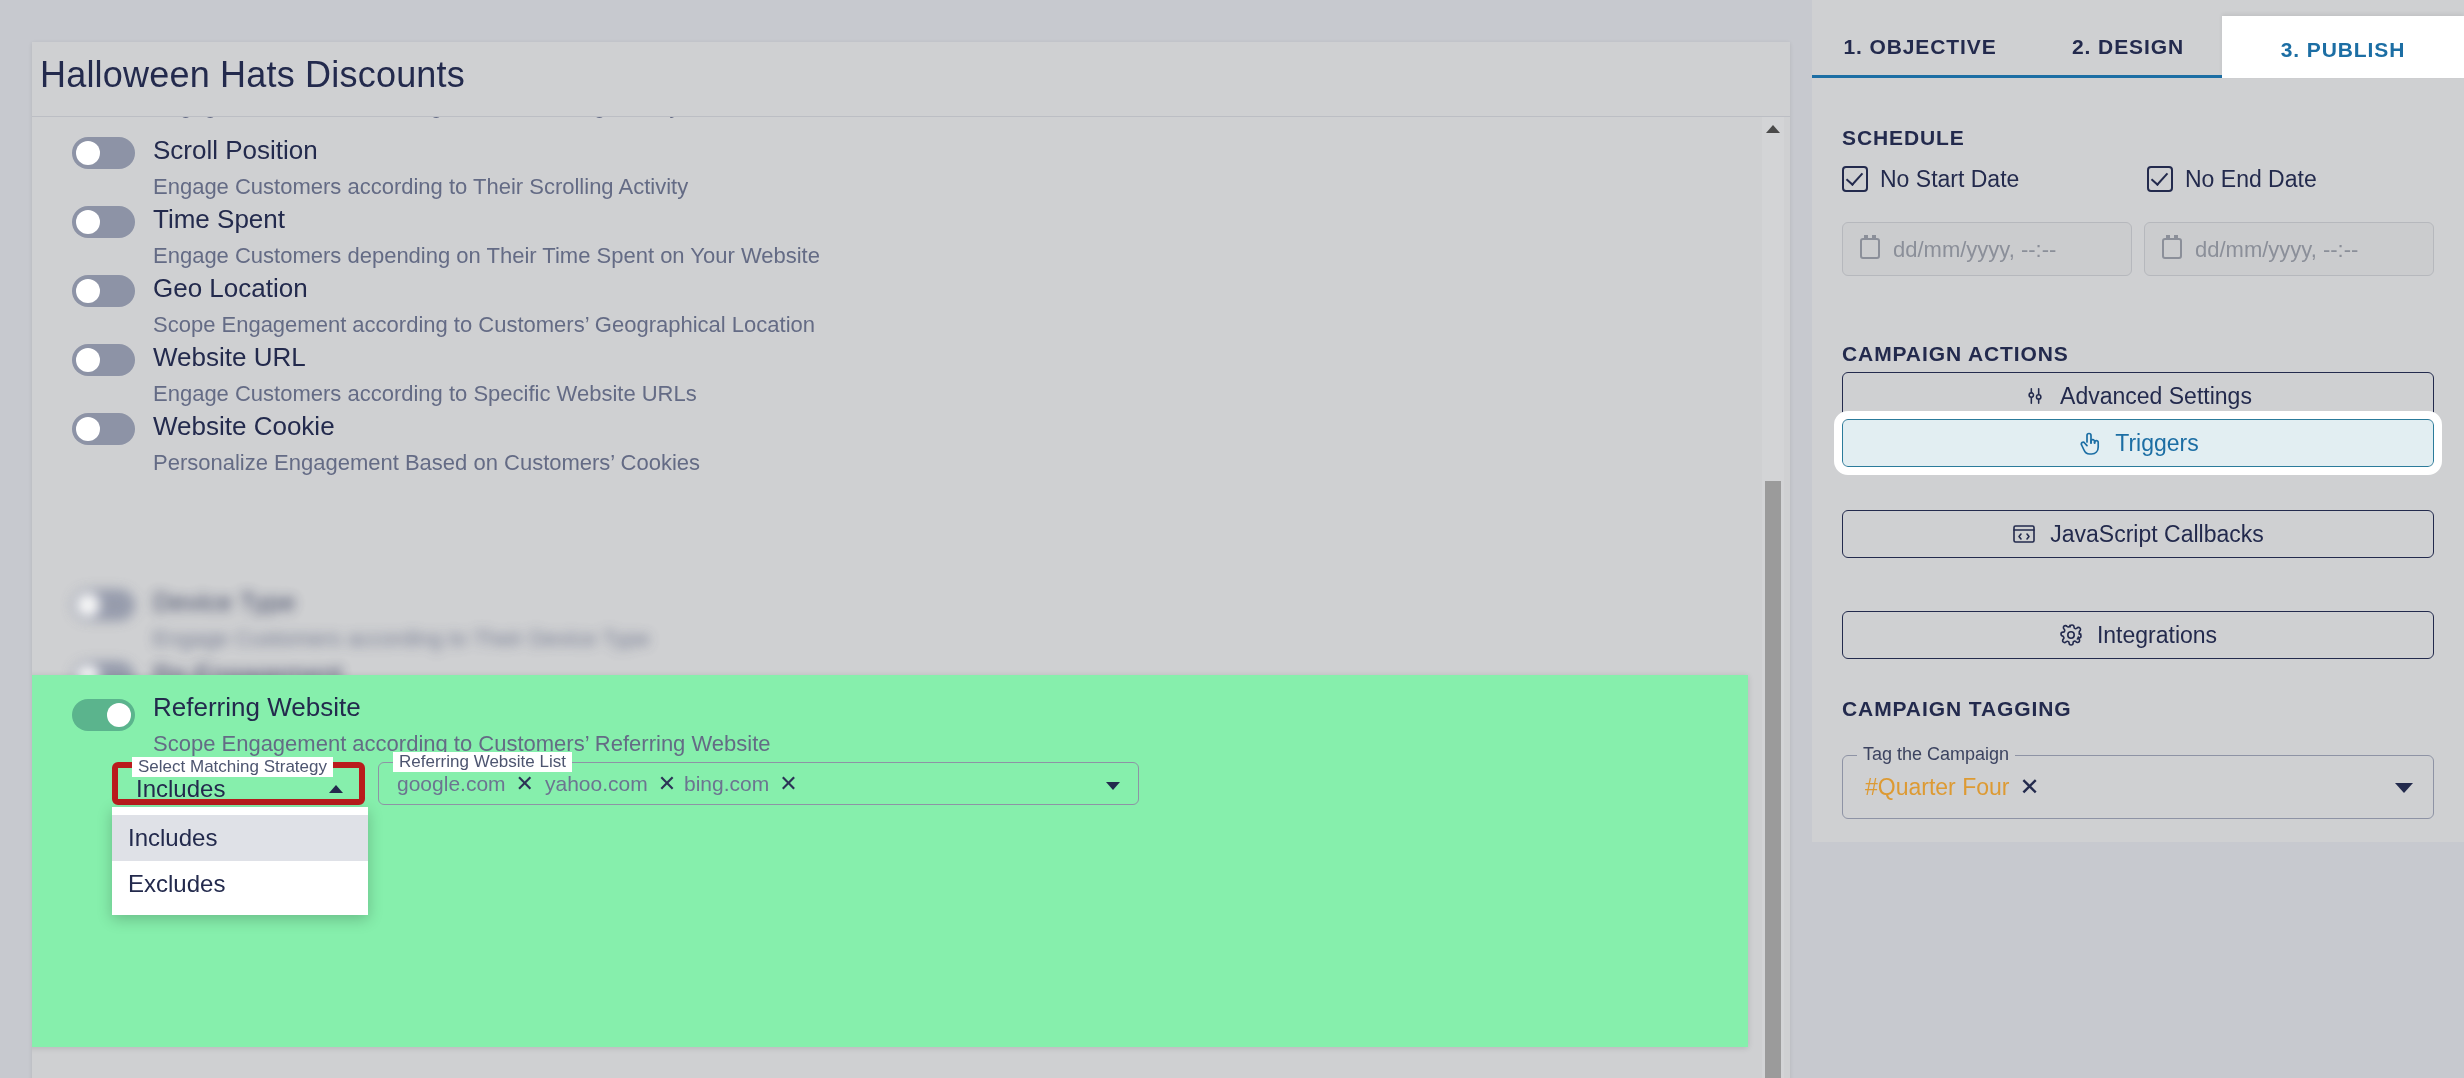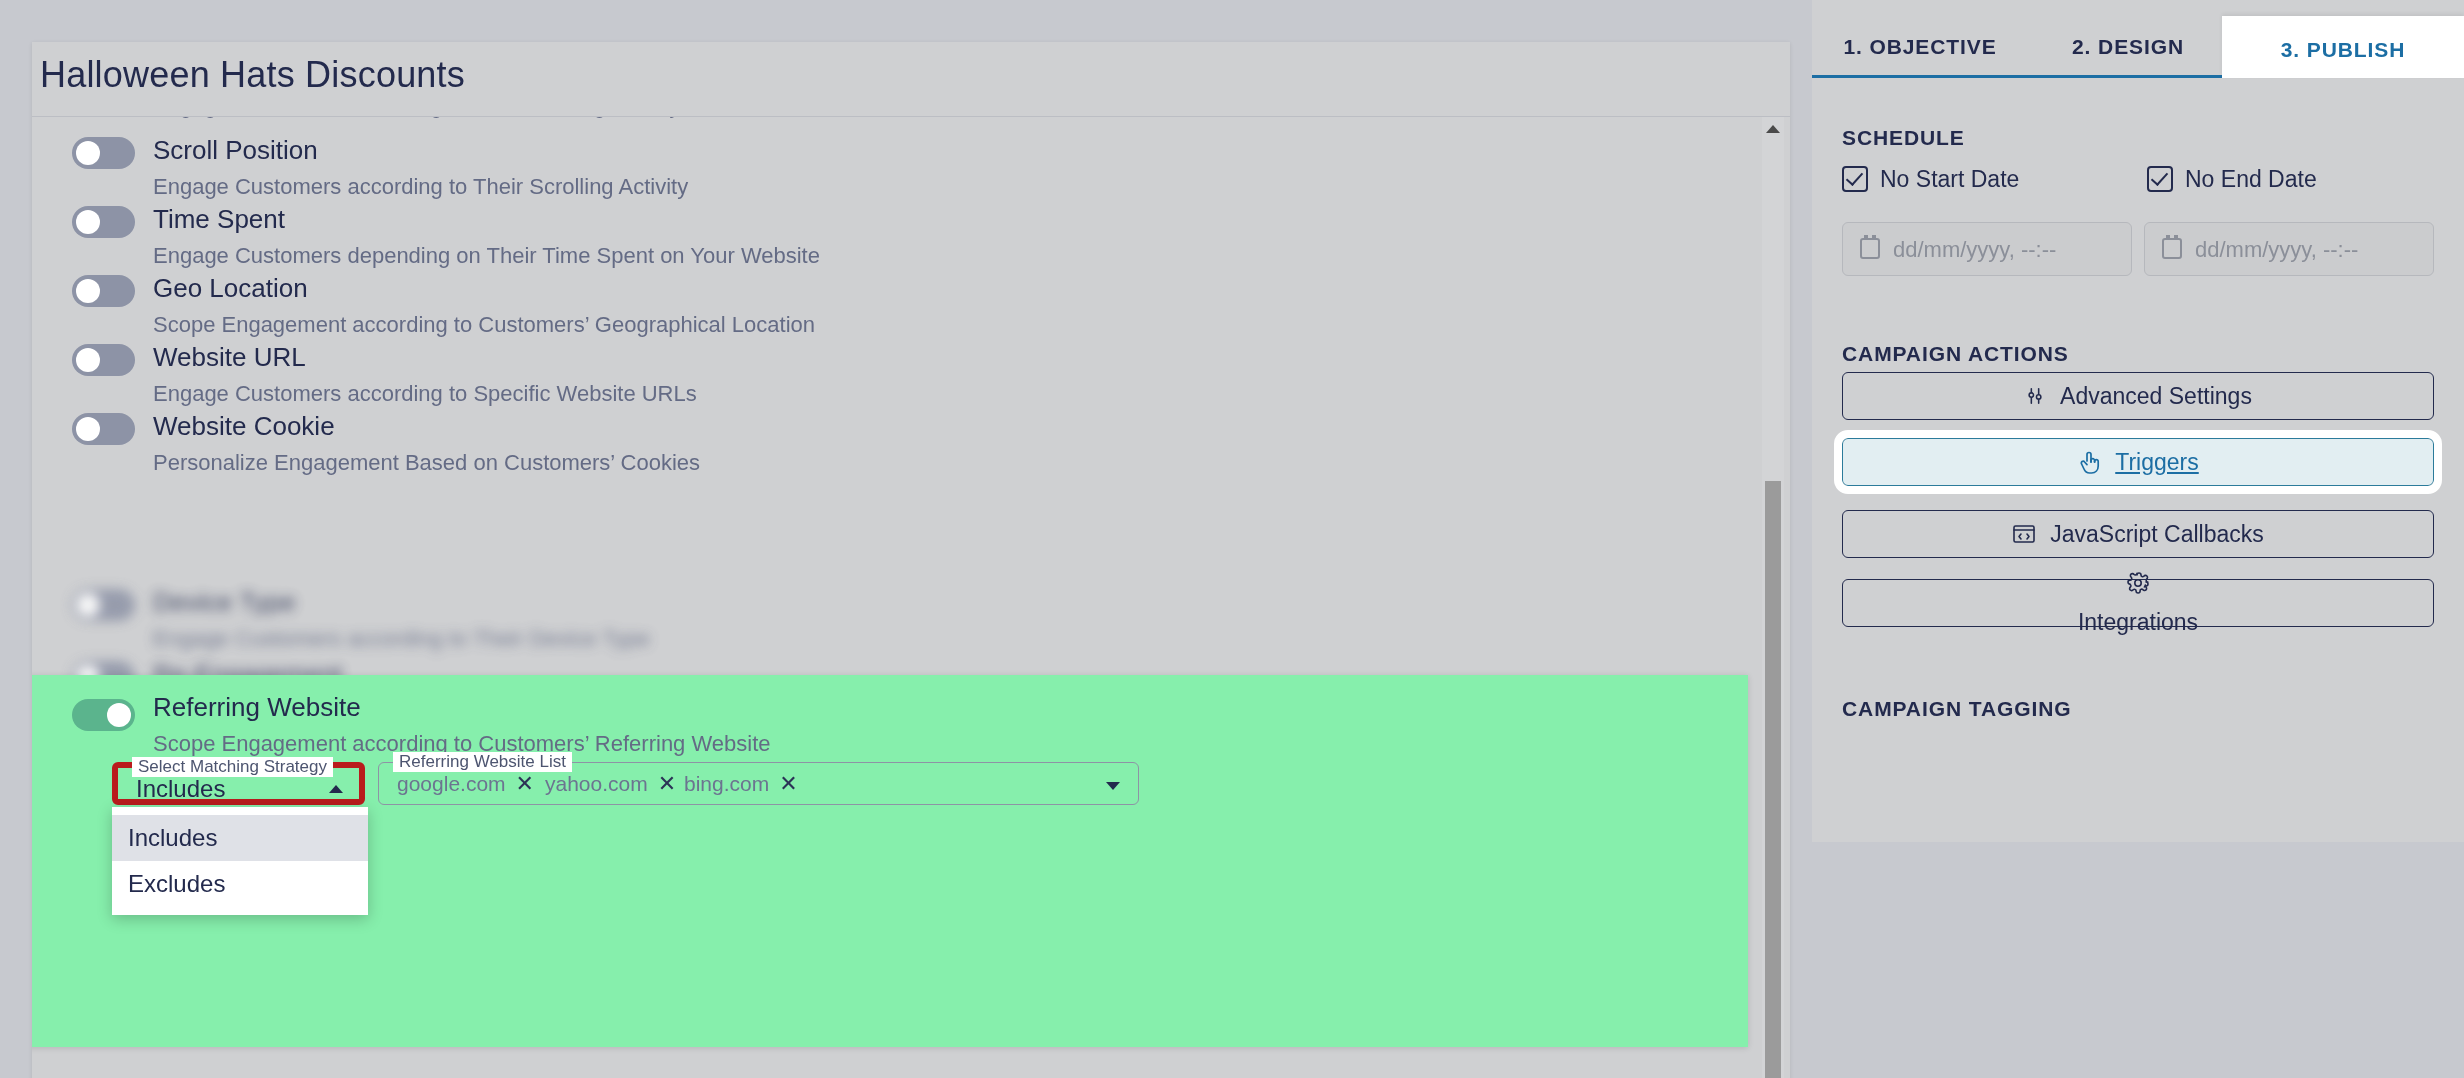--- a/index.html
+++ b/index.html
@@ -573,21 +573,21 @@
             <line x1="8" y1="14" x2="8" y2="20"></line>
             <circle cx="8" cy="11" r="2.4"></circle>
           <line x1="16" y1="16" x2="16" y2="20"></line>
             <line x1="16" y1="4" x2="16" y2="10"></line>
             <circle cx="16" cy="13" r="2.4"></circle>
         </svg>
       </span>
       <span>Advanced Settings</span>
     </div>
 
-    <div class="action-btn active" style="top:438px;text-decoration:underline;">
+    <div class="action-btn active" style="top:419px;">
       <span class="btn-icon">
         <svg width="24" height="26" viewBox="0 0 24 26" fill="none" stroke="#1c6ea4" stroke-width="1.7" stroke-linejoin="round" stroke-linecap="round">
           <path d="M10 12V5.5a2 2 0 1 1 4 0V13"></path>
           <path d="M14 13v-1.5a1.8 1.8 0 1 1 3.6 0V13"></path>
           <path d="M17.6 13v-.6a1.8 1.8 0 1 1 3.6 0V17c0 4-2.6 7-6.6 7h-2c-3 0-4.6-1.6-5.6-4l-2.4-5a1.8 1.8 0 0 1 3-2l2.4 2.6"></path>
         </svg>
       </span>
       <span>Triggers</span>
     </div>
 
@@ -596,28 +596,35 @@
         <svg width="24" height="22" viewBox="0 0 24 22" fill="none" stroke="#232a4d" stroke-width="1.6" stroke-linecap="round" stroke-linejoin="round">
           <rect x="2" y="3" width="20" height="16" rx="1.5"></rect>
           <line x1="2" y1="7" x2="22" y2="7"></line>
           <polyline points="9,11 7,13.5 9,16"></polyline>
           <polyline points="15,11 17,13.5 15,16"></polyline>
         </svg>
       </span>
       <span>JavaScript Callbacks</span>
     </div>
 
-    <div class="action-btn" style="top:579px;flex-direction:column;">
+    <div class="action-btn" style="top:611px;">
       <span class="btn-icon">
         <svg width="24" height="24" viewBox="0 0 24 24" fill="none" stroke="#232a4d" stroke-width="1.6" stroke-linejoin="round">
           <circle cx="12" cy="12" r="3.2"></circle>
           <path d="M19.4 14a1.6 1.6 0 0 0 .3 1.8l.1.1a2 2 0 1 1-2.8 2.8l-.1-.1a1.6 1.6 0 0 0-1.8-.3 1.6 1.6 0 0 0-1 1.5V20a2 2 0 1 1-4 0v-.1a1.6 1.6 0 0 0-1-1.5 1.6 1.6 0 0 0-1.8.3l-.1.1a2 2 0 1 1-2.8-2.8l.1-.1a1.6 1.6 0 0 0 .3-1.8 1.6 1.6 0 0 0-1.5-1H4a2 2 0 1 1 0-4h.1a1.6 1.6 0 0 0 1.5-1 1.6 1.6 0 0 0-.3-1.8l-.1-.1a2 2 0 1 1 2.8-2.8l.1.1a1.6 1.6 0 0 0 1.8.3h.1a1.6 1.6 0 0 0 1-1.5V4a2 2 0 1 1 4 0v.1a1.6 1.6 0 0 0 1 1.5 1.6 1.6 0 0 0 1.8-.3l.1-.1a2 2 0 1 1 2.8 2.8l-.1.1a1.6 1.6 0 0 0-.3 1.8v.1a1.6 1.6 0 0 0 1.5 1H20a2 2 0 1 1 0 4h-.1a1.6 1.6 0 0 0-1.5 1z"></path>
         </svg>
       </span>
       <span>Integrations</span>
     </div>
 
     <div class="section-title" style="top:697px;">CAMPAIGN TAGGING</div>
 
+    <div id="tag-field">
+      <div class="field-legend">Tag the Campaign</div>
+      <div class="tag-chip">
+        <span>#Quarter Four</span><span class="chip-x">✕</span>
+      </div>
+      <div id="tag-caret"></div>
+    </div>
 
 
   </div>
 </div>
 
 </body></html>

